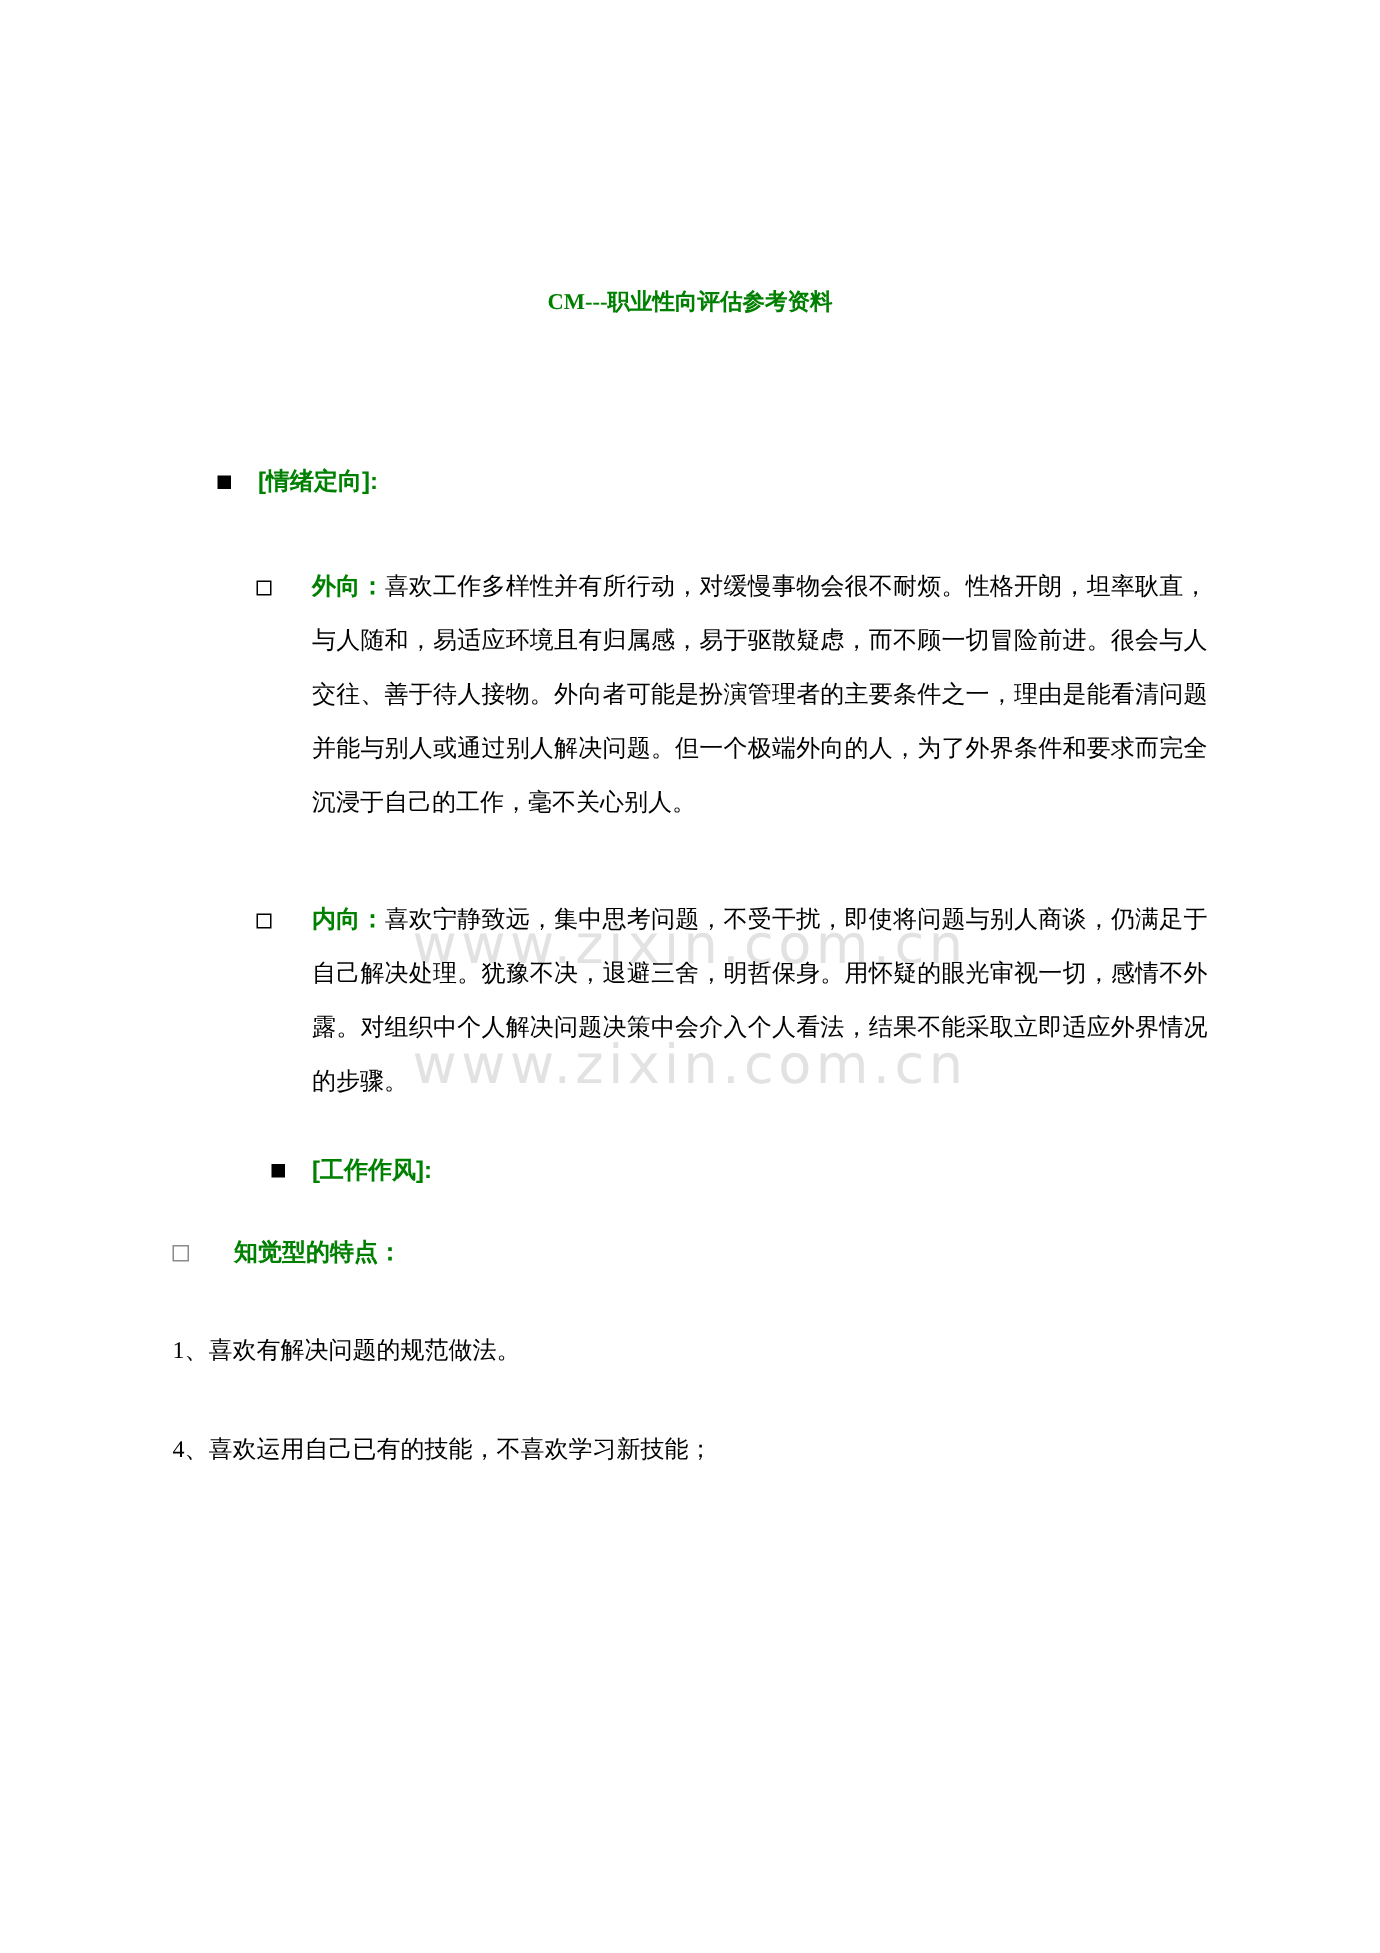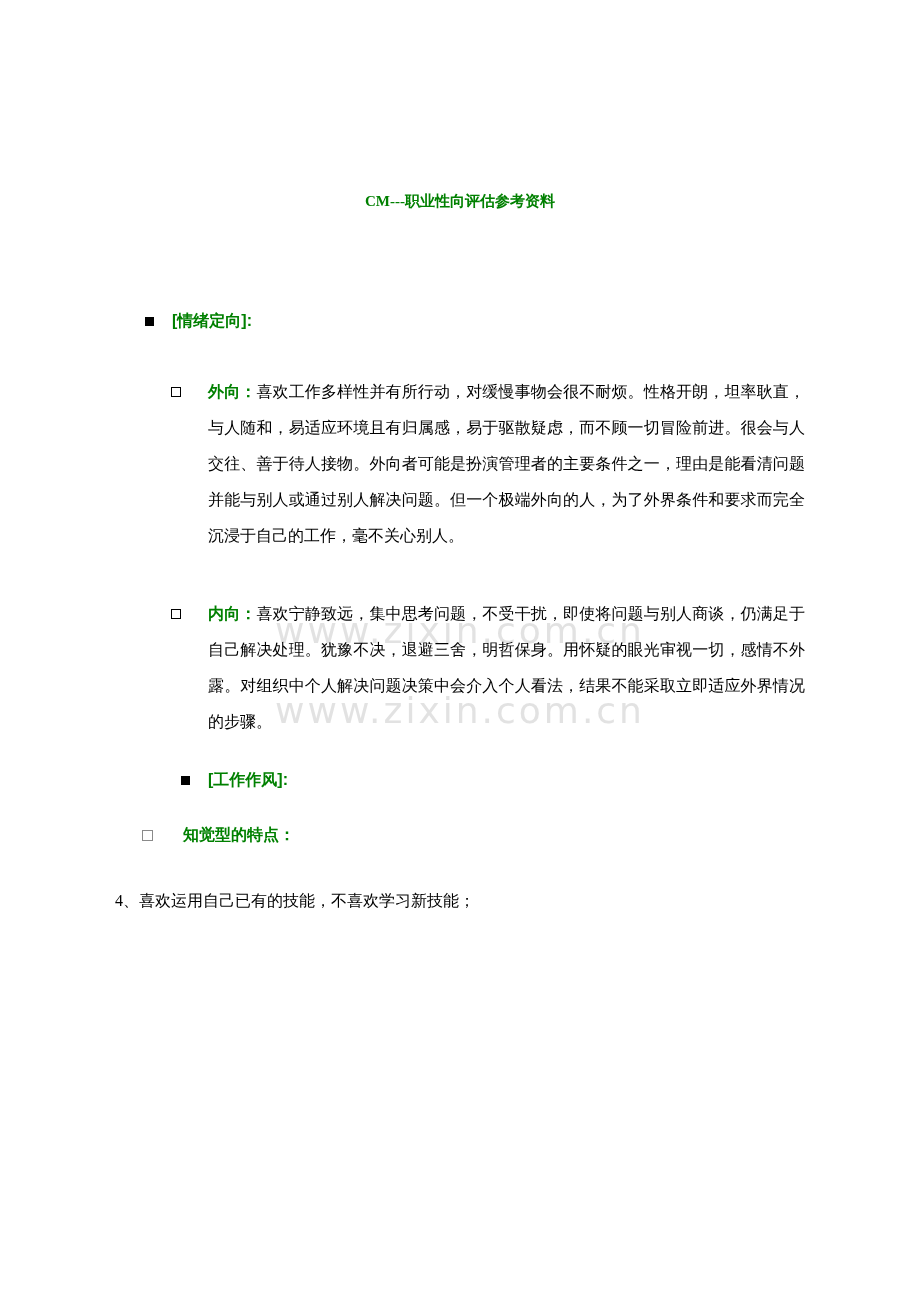--- a/index.html
+++ b/index.html
@@ -96,21 +96,20 @@
     font-weight: bold;
     font-family: "Liberation Sans", "DejaVu Sans", sans-serif;
   }
   #workstyle-heading { margin-top: 30px; padding-left: 36px; }
   #emotion-heading { margin-top: 0; }
 
   
   .traits-heading {
     display: flex;
     align-items: center;
-    margin-left: 27px;
     margin-top: 34px;
   }
   .traits-heading .sq { margin-right: 30px; }
   .traits-heading .heading-text {
     color: #008000;
     font-weight: bold;
     font-size: 16px;
     font-family: "Liberation Sans", "DejaVu Sans", sans-serif;
   }
 
@@ -151,15 +150,16 @@
     <span class="sq"></span>
     <span class="heading-text">[工作作风]:</span>
   </div>
 
 
   <div class="traits-heading">
     <span class="sq hollow-light"></span>
     <span class="heading-text">知觉型的特点：</span>
   </div>
 
+  <p class="trait-line">1、喜欢有解决问题的规范做法。</p>
   <p class="trait-line">4、喜欢运用自己已有的技能，不喜欢学习新技能；</p>
 
 </div>
 
 </body></html>

